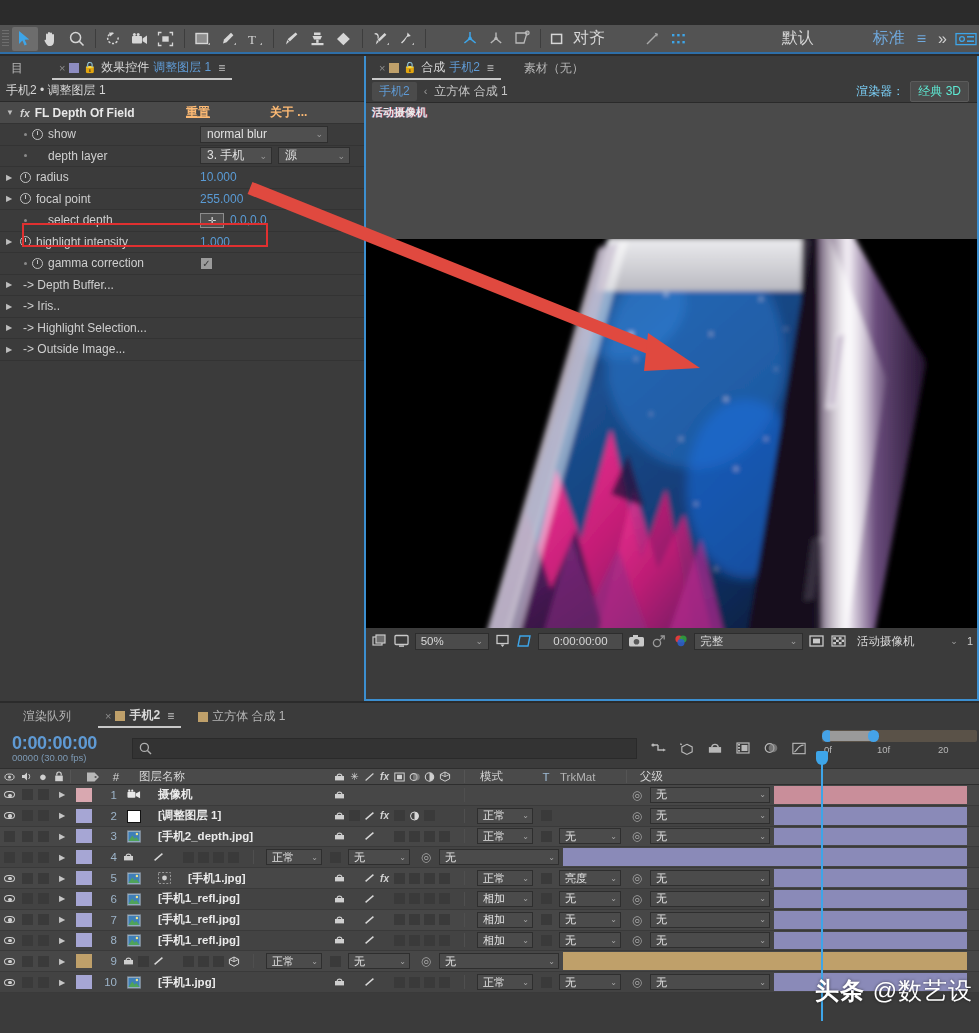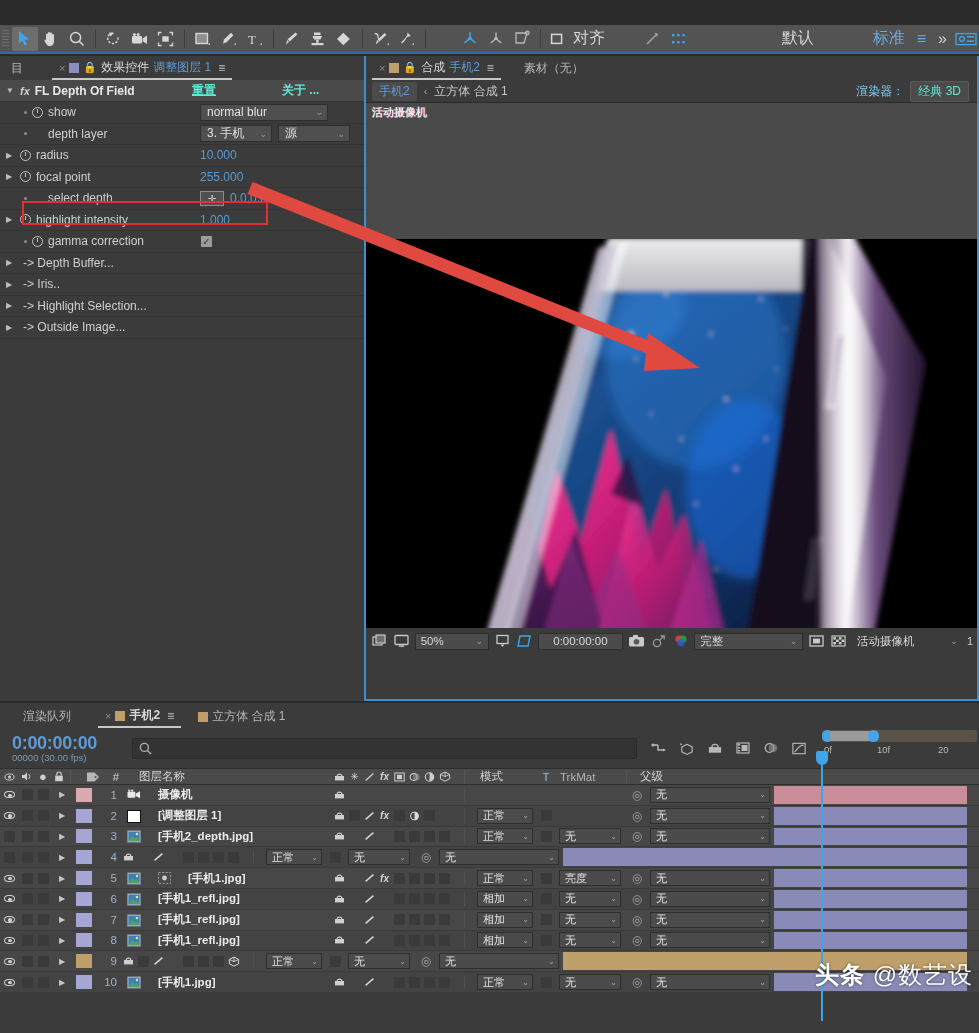--- a/index.html
+++ b/index.html
@@ -83,21 +83,21 @@
   .fx-row .val-col { flex: 1; display: flex; align-items: center; gap: 6px; }
   .tri { color: #bdbdbd; font-size: 8px; width: 9px; display:inline-block;}
   .stopw {
     width: 11px; height: 11px; border: 1.4px solid #c3c3c3; border-radius: 50%;
     display:inline-block; position: relative; flex:none;
   }
   .stopw::after { content:""; position:absolute; left:4px; top:1px; width:1.4px;height:4px;background:#c3c3c3;}
   .dot-sm { width:3px;height:3px;background:#8a8a8a;border-radius:50%;display:inline-block;margin-left:4px;}
   .fx-name { font-weight: bold; color: #e8e8e8; font-size: 12px;}
   .fx-label { color: #cfcfcf; }
-  .link-blue { color: #5eead4; text-decoration: underline; font-weight: bold; font-size:12px;margin-left:6px;}
+  .link-blue { color: #fdba74; text-decoration: underline; font-weight: bold; font-size:12px;}
   .val-num { color: #5a9bd5; font-size: 12px; }
   .fx-icon { color:#d0d0d0; font-style: italic; font-size: 11px; font-weight:bold;}
   .dd {
     background: #4f4f4f; border: 1px solid #2e2e2e; height: 17px;
     display: flex; align-items: center; justify-content: space-between;
     padding: 0 4px 0 6px; font-size: 12px; color: #e0e0e0;
   }
   .dd .cv { color:#9a9a9a; font-size:9px; margin-left:8px;}
   .chkbox {
     width: 13px; height: 13px; background: #9b9b9b; border: 1px solid #3a3a3a;
@@ -201,21 +201,21 @@
   }
   .minidd .cv { color:#a8a8a8; font-size:8px;}
   .c-trackarea { flex:1; position:relative; }
   .bar { position:absolute; left:0; right:12px; top:1px; bottom:1px; }
 
   .tl-tracks { position:absolute; left:821px; top:58px; width:158px; bottom:0; pointer-events:none;}
   .cti { position:absolute; left:0; top:0; bottom:0; width:2px; background:#3ea5e8;}
   .cti-head { position:absolute; left:-5px; top:-10px; width:12px;height:14px; background:#3ea5e8; border-radius:2px 2px 6px 6px;}
 
   .watermark {
-    position:absolute; right:6px; bottom:42px; font-size:24px; font-weight:bold;
+    position:absolute; right:6px; bottom:26px; font-size:24px; font-weight:bold;
     color:#fff; letter-spacing:1px; white-space:nowrap;
     text-shadow: 0 0 3px rgba(0,0,0,.6);
   }
   .wm-at { font-weight:normal; }
   .tl-footer { position:absolute;left:0;bottom:0;width:979px;height:12px;background:#3b3b3b;}
   .arrow-svg { position:absolute; left:0; top:0; pointer-events:none;}
 </style>
 </head>
 <body>
 
@@ -397,20 +397,21 @@
       <div class="ptab sel">
         <span class="x">×</span>
         <span class="sw purple"></span>
         <span class="lock-g">🔒</span>
         <span>效果控件</span>
         <span class="accent">调整图层 1</span>
         <span class="hamb">≡</span>
       </div>
     </div>
 
+    <div class="fx-breadcrumb">手机2 • 调整图层 1</div>
 
     <div class="fx-list" style="position:relative;">
 
       <div class="fx-row header">
         <div class="lbl-col" style="width:186px">
           <span class="tri">▼</span>
           <span class="fx-icon">fx</span>
           <span class="fx-name">FL Depth Of Field</span>
         </div>
         <div class="val-col" style="gap:60px;">

